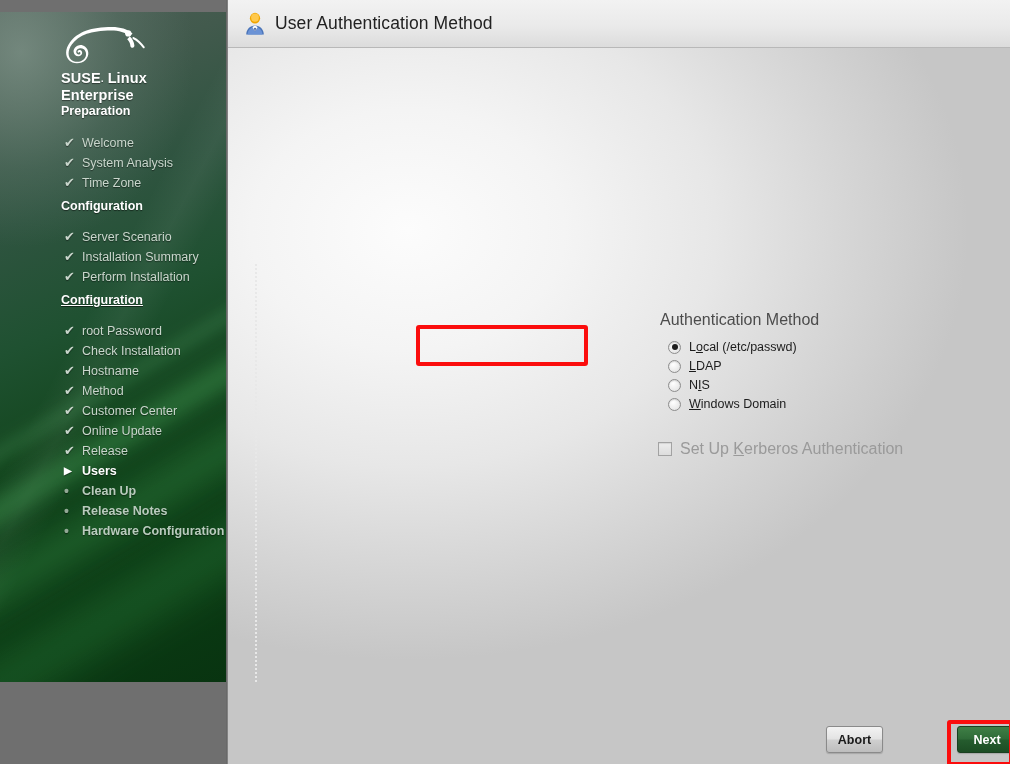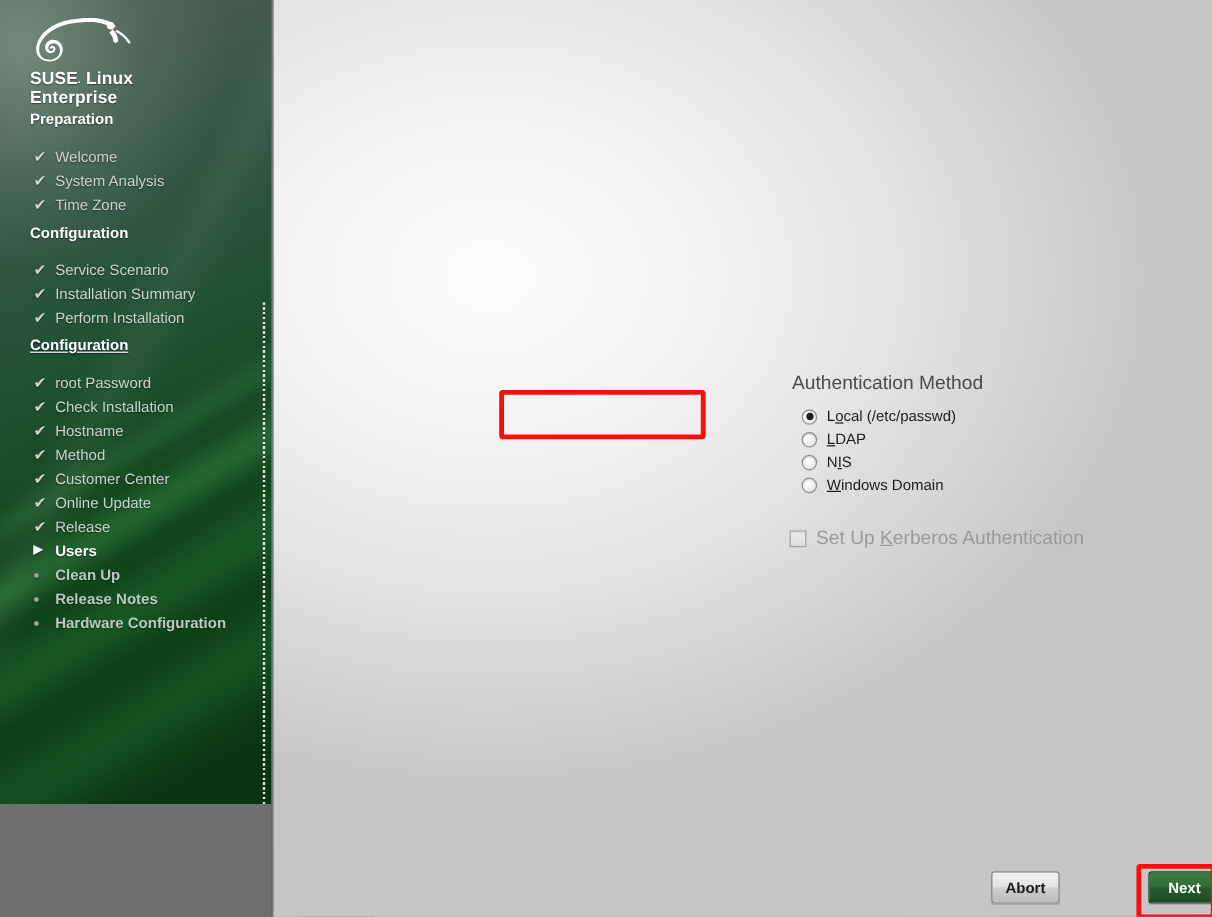--- a/index.html
+++ b/index.html
@@ -12,21 +12,21 @@
     width: 1010px;
     height: 764px;
     overflow: hidden;
     font-family: "Liberation Sans", sans-serif;
     user-select: none;
   }
 
   
   #sidebar {
     position: absolute;
-    left: 0; top: 0;
+    left: 0; top: 12px;
     width: 226px;
     height: 670px;
     overflow: hidden;
     background:
       linear-gradient(118deg,
         rgba(255,255,255,0.00) 0%,
         rgba(255,255,255,0.00) 40%,
         rgba(255,255,255,0.05) 46%,
         rgba(255,255,255,0.00) 52%),
       radial-gradient(ellipse 230px 260px at 8% 6%,
@@ -35,20 +35,21 @@
         rgba(60,95,80,0.00) 75%),
       linear-gradient(157deg,
         #4d5f56 0%,
         #425a4d 13%,
         #2f5440 28%,
         #1f5131 44%,
         #14471f 58%,
         #0d3f17 70%,
         #0a3a13 84%,
         #083310 100%);
+    padding-left: 36px;
   }
   
   #sidebar .streak {
     position: absolute;
     left: -120px;
     width: 480px;
     transform-origin: left center;
     pointer-events: none;
   }
   #sidebar .s1 {
@@ -341,21 +342,21 @@
       </div>
       <div class="nav-item done" style="top:163px;">
         <span class="mk">✔</span>
         <span>Time Zone</span>
       </div>
 
       <div class="nav-section" style="top:187px;">Configuration</div>
 
       <div class="nav-item done" style="top:217px;">
         <span class="mk">✔</span>
-        <span>Service Scenario</span>
+        <span>Server Scenario</span>
       </div>
       <div class="nav-item done" style="top:237px;">
         <span class="mk">✔</span>
         <span>Installation Summary</span>
       </div>
       <div class="nav-item done" style="top:257px;">
         <span class="mk">✔</span>
         <span>Perform Installation</span>
       </div>
 
@@ -406,20 +407,31 @@
         <span>Hardware Configuration</span>
       </div>
     </div>
 
     <div id="focus-rail"></div>
   </div>
   <div id="sidebar-edge"></div>
 
   <div id="main">
 
+    <div id="title-bar">
+      <svg id="user-icon" viewBox="0 0 22 23">
+        <ellipse cx="11" cy="6.2" rx="5.1" ry="5.4" fill="#f0a500"></ellipse>
+        <ellipse cx="11" cy="5.6" rx="3.9" ry="4.2" fill="#ffc94d"></ellipse>
+        <path d="M2.2 22.6c0-5.3 3.9-9.1 8.8-9.1s8.8 3.8 8.8 9.1z" fill="#4a74b8"></path>
+        <path d="M3.6 22.6c0-4.3 3.3-7.6 7.4-7.6s7.4 3.3 7.4 7.6z" fill="#6b93d6"></path>
+        <path d="M11 13.6l-2.6 1.5 2.6 4.1 2.6-4.1z" fill="#ffffff"></path>
+        <path d="M11 15.4l-1 1.1 1 3 1-3z" fill="#39538a"></path>
+      </svg>
+      <div id="page-title">User Authentication Method</div>
+    </div>
 
     <div id="auth-group">
       <div id="auth-group-label">Authentication Method</div>
 
       <div class="radio-row" style="top:20px;">
         <span class="radio checked"></span>
         <span class="radio-label"><span>L</span><span class="mn">o</span><span>cal (/etc/passwd)</span></span>
       </div>
 
       <div class="radio-row" style="top:39px;">

